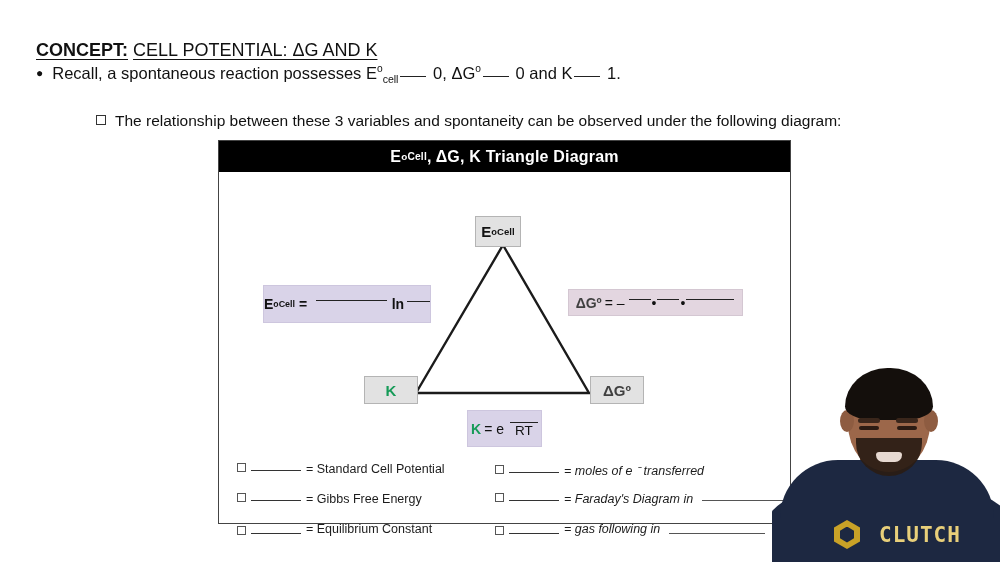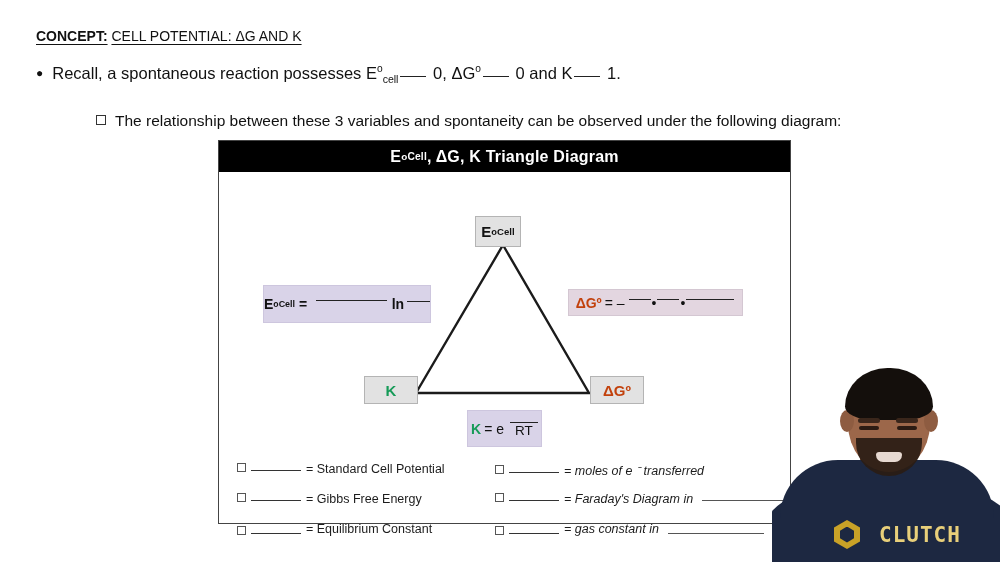--- a/index.html
+++ b/index.html
@@ -13,22 +13,22 @@
     position: relative;
     overflow: hidden;
     font-family: "Liberation Sans", sans-serif;
     color: #111111;
   }
 
   
   .concept-line {
     position: absolute;
     left: 36px;
-    top: 28px;
-    font-size: 14px;
+    top: 40px;
+    font-size: 18px;
     white-space: nowrap;
   }
   .concept-line .lbl {
     font-weight: bold;
     text-decoration: underline;
     text-underline-offset: 3px;
   }
   .concept-line .ttl {
     text-decoration: underline;
     text-underline-offset: 3px;
@@ -122,21 +122,21 @@
     border: 1px solid #b4b4b4;
   }
   .chip-purple {
     background: #d9d3e8;
     border: 1px solid #cdc6de;
   }
   .chip-pink {
     background: #e3d6e0;
     border: 1px solid #d4c7d2;
   }
-  .red  { color: #c2410c; }
+  .red  { color: #404040; }
   .green{ color: #169b58; }
 
   #node-ecell   { left: 256px; top: 44px;  width: 46px;  height: 31px; font-size: 15px; }
   #node-k       { left: 145px; top: 204px; width: 54px;  height: 28px; font-size: 15px; }
   #node-dg      { left: 371px; top: 204px; width: 54px;  height: 28px; font-size: 15px; }
 
   #eq-ecell { left: 44px;  top: 113px; width: 168px; height: 38px; font-size: 14px; }
   #eq-dg    { left: 349px; top: 117px; width: 175px; height: 27px; font-size: 14px; }
   #eq-k     { left: 248px; top: 238px; width: 75px;  height: 37px; font-size: 14px; }
 
@@ -489,21 +489,21 @@
     </div>
     <div class="legend-item lcol-b lrow-2">
       <span class="legend-sq"></span>
       <span class="legend-blank"></span>
       <span>= Faraday's Diagram in</span>
       <span class="legend-trail"></span>
     </div>
     <div class="legend-item lcol-b lrow-3">
       <span class="legend-sq"></span>
       <span class="legend-blank"></span>
-      <span>= gas constant in</span>
+      <span>= gas following in</span>
       <span class="legend-trail"></span>
     </div>
 
   </div>
 </div>
 
 <div class="webcam">
   <div class="wc-shoulder-l"></div>
   <div class="wc-shoulder-r"></div>
   <div class="wc-neck"></div>

